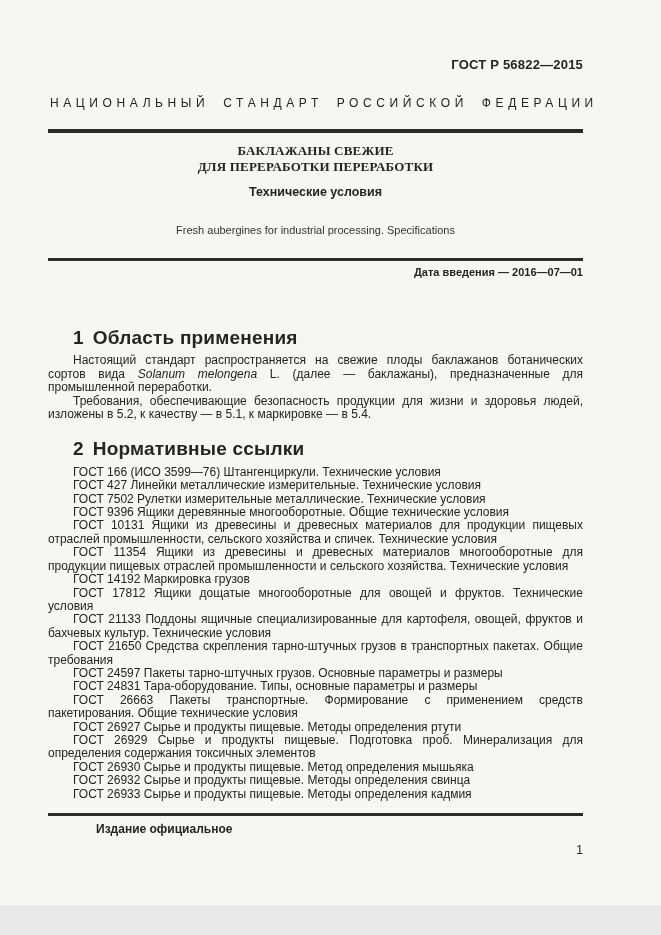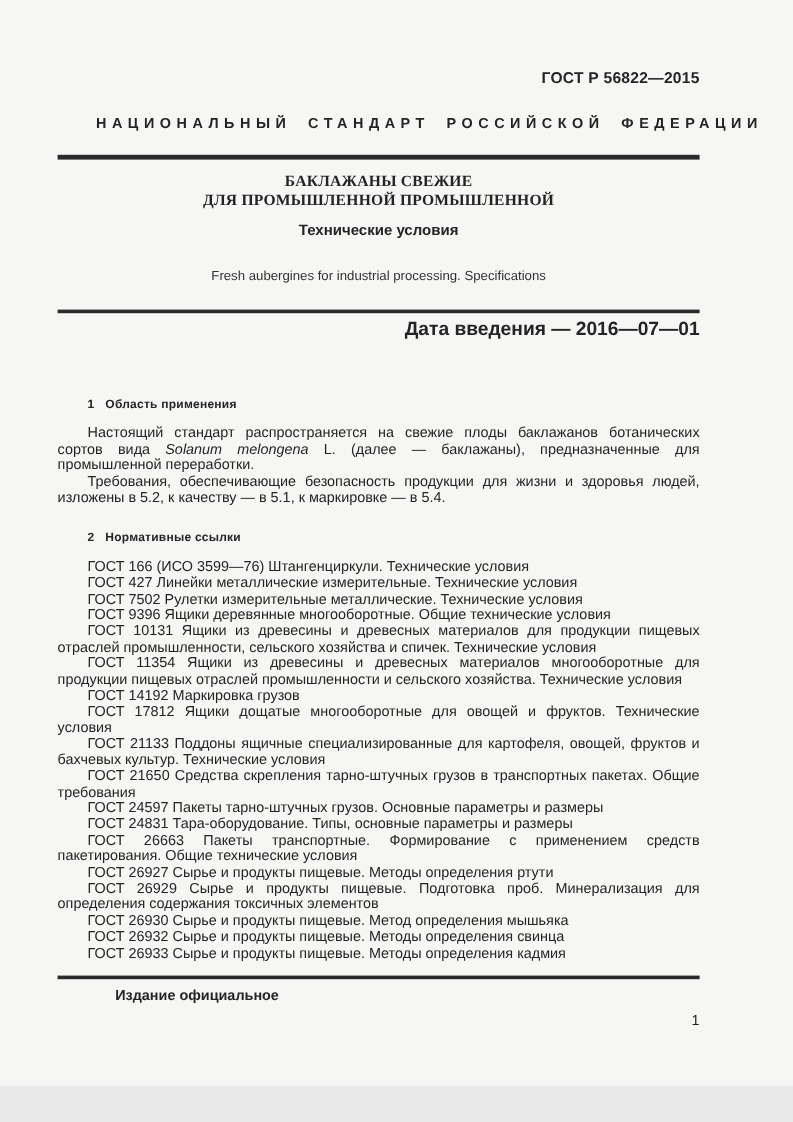--- a/index.html
+++ b/index.html
@@ -22,26 +22,25 @@
   .doc-number {
     top: 57px;
     text-align: right;
     font-size: 13px;
     font-weight: bold;
     letter-spacing: 0.2px;
   }
   .nat-header {
     top: 96px;
     font-size: 12px;
-    font-weight: bold;
+    font-weight: normal;
     letter-spacing: 4.6px;
     word-spacing: 6px;
     white-space: nowrap;
     left: 50px;
-    margin-left: 30px;
   }
   .rule {
     background: #2b2b2b;
   }
   .rule-top    { top: 129px; height: 4px; }
   .rule-mid    { top: 258px; height: 3px; }
   .rule-bottom { top: 813px; height: 3px; }
 
   .title-block {
     top: 143px;
@@ -60,32 +59,32 @@
   }
   .title-en {
     top: 224px;
     text-align: center;
     font-size: 11px;
     color: #333;
   }
   .date-line {
     top: 266px;
     text-align: right;
-    font-size: 16px;
+    font-size: 11px;
     font-weight: bold;
   }
 
   .body-flow {
     top: 331px;
     font-size: 12px;
     line-height: 13.4px;
     text-align: justify;
   }
   .section-heading {
-    font-size: 10px;
+    font-size: 19px;
     font-weight: bold;
     text-align: left;
     margin: 0 0 10px 25px;
     letter-spacing: 0.2px;
   }
   .section-heading .sec-num { margin-right: 9px; }
   .section-heading.second { margin-top: 21px; }
   .body-flow p {
     margin: 0;
     text-indent: 25px;
@@ -110,21 +109,21 @@
 <div class="page">
 
   <div class="abs content-col doc-number">ГОСТ Р 56822—2015</div>
 
   <div class="abs nat-header">НАЦИОНАЛЬНЫЙ СТАНДАРТ РОССИЙСКОЙ ФЕДЕРАЦИИ</div>
 
   <div class="abs content-col rule rule-top"></div>
 
   <div class="abs content-col title-block">
     <div>БАКЛАЖАНЫ СВЕЖИЕ</div>
-    <div>ДЛЯ ПРОМЫШЛЕННОЙ ПРОМЫШЛЕННОЙ</div>
+    <div>ДЛЯ ПЕРЕРАБОТКИ ПЕРЕРАБОТКИ</div>
   </div>
 
   <div class="abs content-col title-en">Fresh aubergines for industrial processing. Specifications</div>
 
   <div class="abs content-col subtitle">Технические условия</div>
 
   <div class="abs content-col rule rule-mid"></div>
 
   <div class="abs content-col date-line">Дата введения — 2016—07—01</div>
 

